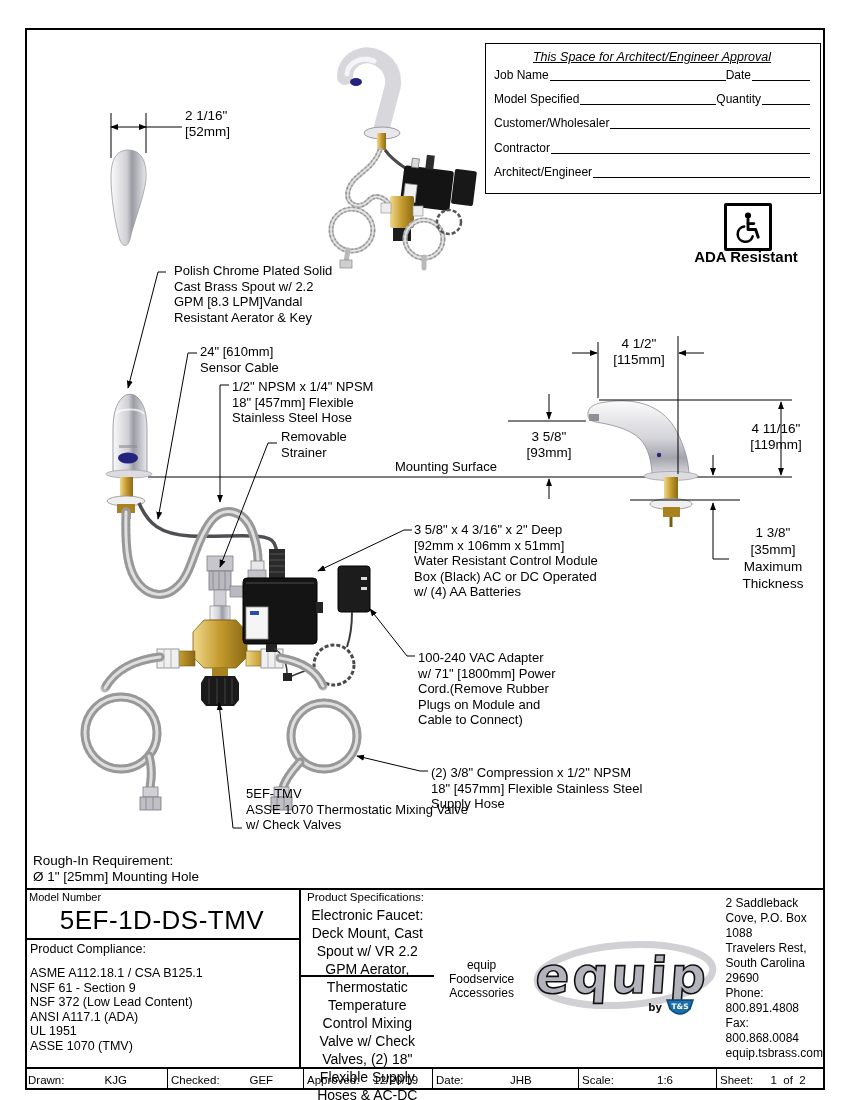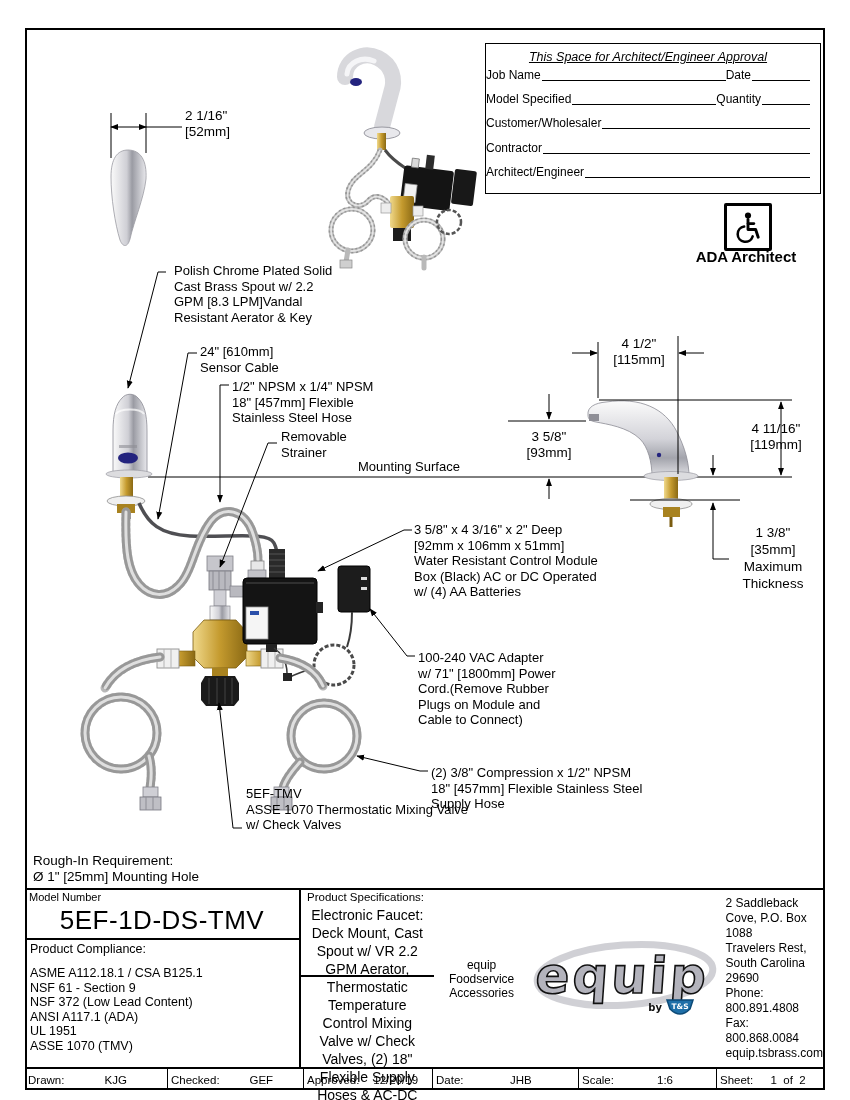--- a/index.html
+++ b/index.html
@@ -5,21 +5,21 @@
   html,body{margin:0;padding:0;background:#fff;}
   .page{position:relative;width:850px;height:1100px;background:#fff;
         font-family:"Liberation Sans",sans-serif;color:#000;overflow:hidden;}
   .frame{position:absolute;left:25px;top:28px;width:796px;height:1058px;border:2px solid #000;}
   svg.draw{position:absolute;left:0;top:0;width:850px;height:1100px;}
   .txt{position:absolute;white-space:pre-line;font-size:13px;line-height:15.5px;}
   .ctr{text-align:center;}
   .dim{font-size:13.5px;line-height:16px;}
   
   .approval{position:absolute;left:485px;top:43px;width:336px;height:151px;border:1.5px solid #000;
-            box-sizing:border-box;padding:6px 10px 4px 0;display:flex;flex-direction:column;}
+            box-sizing:border-box;padding:6px 10px 4px 8px;display:flex;flex-direction:column;}
   .approval .title{font-size:12.5px;font-style:italic;text-decoration:underline;text-align:center;margin-bottom:4px;}
   .arow{display:flex;align-items:flex-start;flex:1;font-size:12px;}
   .arow .fill{flex:1;border-bottom:1px solid #000;height:12px;}
   .arow .fill.small{flex:0 0 58px;}
   .arow .fill.qty{flex:0 0 48px;}
   .arow .lbl{padding-right:1px;}
   
   .ada-box{position:absolute;left:724px;top:203px;width:42px;height:42px;border:3px solid #000;border-radius:2px;
            display:flex;align-items:center;justify-content:center;}
   .ada-label{position:absolute;left:681px;top:248px;width:130px;text-align:center;font-weight:bold;font-size:15px;}
@@ -288,36 +288,36 @@
   </div>
 
   <div class="ada-box">
     <svg width="34" height="34" viewBox="0 0 40 40">
       <circle cx="20" cy="6.5" r="3.6" fill="#000"></circle>
       <path d="M20 11 L20 23 L29 23 L32 32" stroke="#000" stroke-width="3.4" fill="none" stroke-linecap="round" stroke-linejoin="round"></path>
       <path d="M20 16 L27 16" stroke="#000" stroke-width="3" stroke-linecap="round"></path>
       <path d="M25.5 31 A9 9 0 1 1 15.5 19.5" stroke="#000" stroke-width="3" fill="none" stroke-linecap="round"></path>
     </svg>
   </div>
-  <div class="ada-label">ADA Architect</div>
+  <div class="ada-label">ADA Resistant</div>
 
   <div class="txt dim" style="left:185px;top:108px;width:72px;">2 1/16"
 [52mm]</div>
   <div class="txt" style="left:174px;top:263px;width:175px;">Polish Chrome Plated Solid
 Cast Brass Spout w/ 2.2
 GPM [8.3 LPM]Vandal
 Resistant Aerator &amp; Key</div>
   <div class="txt" style="left:200px;top:344px;width:125px;">24" [610mm]
 Sensor Cable</div>
   <div class="txt" style="left:232px;top:379px;width:185px;">1/2" NPSM x 1/4" NPSM
 18" [457mm] Flexible
 Stainless Steel Hose</div>
   <div class="txt" style="left:281px;top:429px;width:95px;">Removable
 Strainer</div>
-  <div class="txt" style="left:358px;top:459px;width:130px;">Mounting Surface</div>
+  <div class="txt" style="left:395px;top:459px;width:130px;">Mounting Surface</div>
   <div class="txt" style="left:414px;top:522px;width:235px;">3 5/8" x 4 3/16" x 2" Deep
 [92mm x 106mm x 51mm]
 Water Resistant Control Module
 Box (Black) AC or DC Operated
 w/ (4) AA Batteries</div>
   <div class="txt" style="left:418px;top:650px;width:175px;">100-240 VAC Adapter
 w/ 71" [1800mm] Power
 Cord.(Remove Rubber
 Plugs on Module and
 Cable to Connect)</div>

